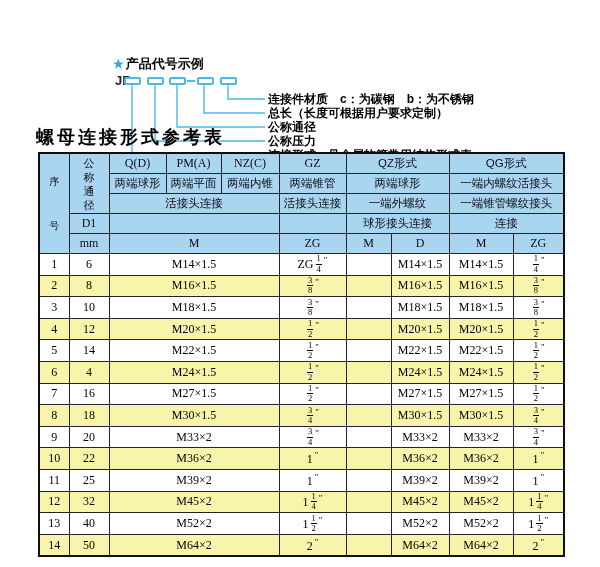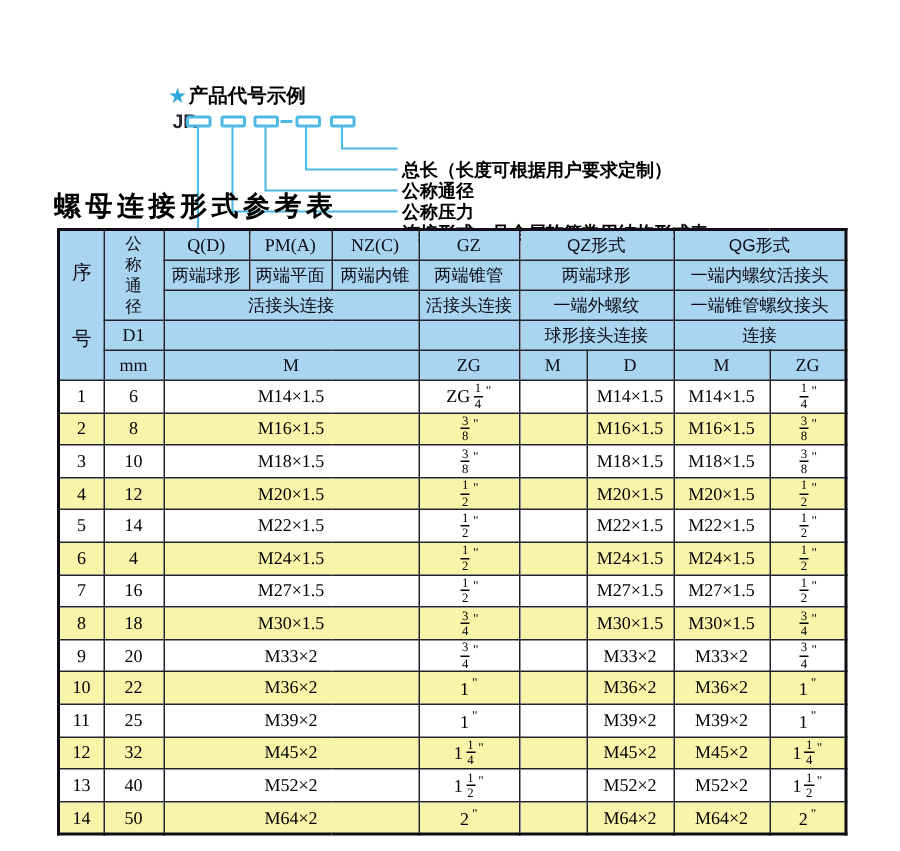--- a/index.html
+++ b/index.html
@@ -45,21 +45,21 @@
   table.ref th, table.ref td {
     border:1px solid #23232c; padding:0; text-align:center; vertical-align:middle;
     overflow:hidden;
   }
   thead th {
     background:#aad5f0; font-weight:normal; font-size:11.5px; color:#0c0c16;
     height:19px;
   }
   .unit { font-family:Liberation Serif, serif; font-size:12px; }
   .vert-seq {
-    font-size:13px; line-height:44px; word-break:break-all; padding:0 8px !important;margin-top:12px;
+    font-size:10px; line-height:44px; word-break:break-all; padding:0 8px !important;margin-top:12px;
   }
   .vert-dn {
     font-size:11px; line-height:14px; word-break:break-all; padding:0 13px !important;
   }
   tbody td {
     height:20.6px; font-family:"Liberation Serif", serif; font-size:12px;
     background:#ffffff; color:#000;
   }
   tbody tr.alt td { background:#f8f4a9; }
 
@@ -89,20 +89,21 @@
     <div class="diagram-title"><span class="star">★</span><span>产品代号示例</span></div>
 
     <span class="code-prefix">JR</span>
     <span class="codebox" style="left:124px"></span>
     <span class="codebox" style="left:147px"></span>
     <span class="codebox" style="left:169px"></span>
     <span class="codedash"></span>
     <span class="codebox" style="left:197px"></span>
     <span class="codebox" style="left:220px"></span>
 
+    <div class="code-label" style="top:56px">连接件材质　c：为碳钢　b：为不锈钢</div>
     <div class="code-label" style="top:70px">总长（长度可根据用户要求定制）</div>
     <div class="code-label" style="top:84px">公称通径</div>
     <div class="code-label" style="top:98px">公称压力</div>
     <div class="code-label" style="top:112px">连接形式：见金属软管常用结构形式表</div>
   </div>
 
   <h2 class="table-title">螺母连接形式参考表</h2>
 
   <table class="ref">
     <colgroup>

